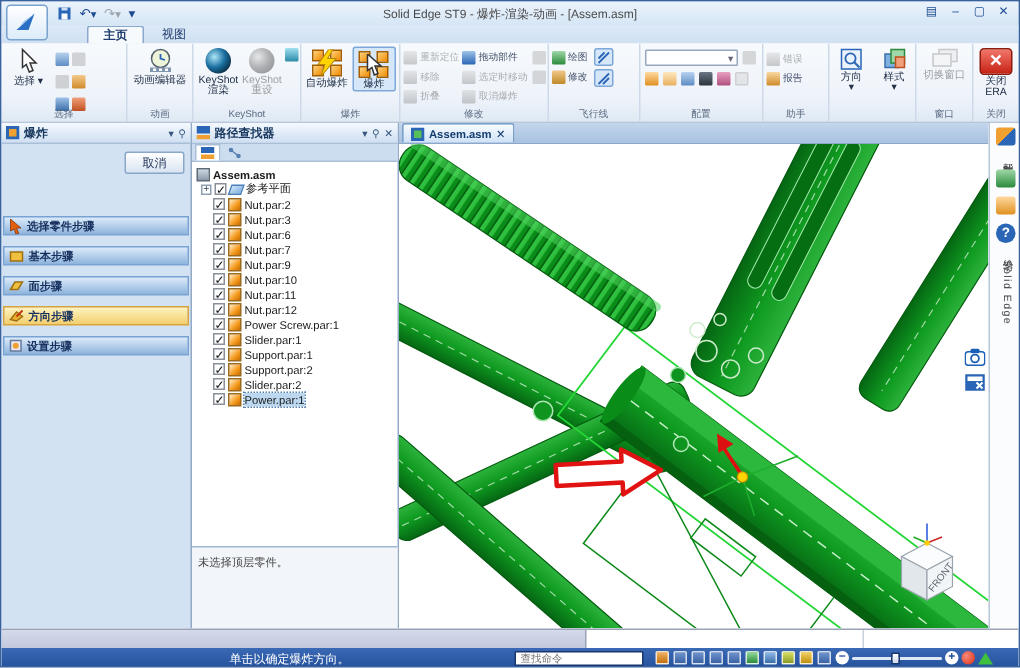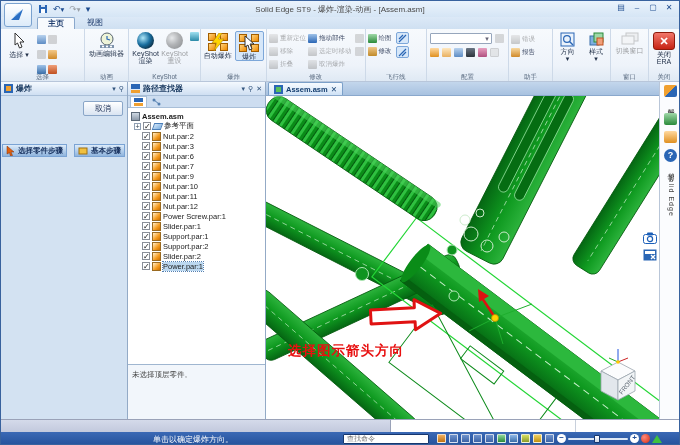--- a/index.html
+++ b/index.html
@@ -7,21 +7,21 @@
 body{position:relative;font-family:"Liberation Sans",sans-serif;background:#fff;border:1px solid #38629e;overflow:hidden;color:#222}
 
 .titlebar{position:absolute;left:0;top:0;width:100%;height:27px;background:linear-gradient(#eaf3fc,#c9ddf1);border-bottom:1px solid #b6c9e0}
 .title-text{position:absolute;left:0;right:0;top:3px;text-align:center;font-size:8px;color:#4a4a4a}
 .app-logo{position:absolute;left:3px;top:2px;width:28px;height:24px;background:linear-gradient(#ffffff,#dcebf9);border:1px solid #7aa2cf;border-radius:3px;z-index:5;display:flex;align-items:center;justify-content:center}
 .qat{position:absolute;left:36px;top:2px;display:flex;align-items:center;gap:3px;font-size:9px;color:#1d4b8f}
 .qat .qbtn{display:flex;align-items:center;height:12px;padding:0 1px}
 .winctl{position:absolute;right:3px;top:1px;display:flex;gap:2px}
 .winctl span{width:14px;height:12px;font-size:8px;line-height:12px;text-align:center;color:#1d4b8f}
 
-.tabrow{position:absolute;left:0;top:16px;width:100%;height:12px;background:linear-gradient(#dcE9f7,#cfe0f1);display:flex;align-items:flex-end;padding-left:36px;gap:2px}
+.tabrow{position:absolute;left:0;top:16px;width:100%;height:12px;background:linear-gradient(#dcE9f7,#cfe0f1);display:flex;align-items:flex-end;padding-left:57px;gap:2px}
 .rtab{height:12px;padding:0 10px;font-size:8px;line-height:12px;color:#1f3d6e}
 .rtab.active{background:#f7fafd;border:1px solid #8aa8cc;border-bottom:none;border-radius:2px 2px 0 0;font-weight:bold}
 
 .ribbon{position:absolute;left:0;top:28px;width:100%;height:53px;background:linear-gradient(#f7fafd,#eef3fa 70%,#dfe9f4);border-bottom:1px solid #b8c6da;display:flex;overflow:hidden}
 .rgroup{position:relative;height:100%;border-right:1px solid #cdd9e8;display:flex;flex-direction:column;padding:1px 1px 9px 1px}
 .rbody{flex:1;display:flex;align-items:flex-start}
 .rlabel{position:absolute;left:0;right:0;bottom:0;height:9px;font-size:6.5px;text-align:center;color:#5a6b80;line-height:9px}
 .bigbtn{display:flex;flex-direction:column;align-items:center;width:34px;padding-top:2px;font-size:7px;color:#23324a}
 .bigbtn .lbl{margin-top:1px;text-align:center;line-height:7px}
 .minirow{display:flex;align-items:center;gap:2px;height:13px;font-size:6.5px;color:#44506a;padding:0 1px;white-space:nowrap}
@@ -32,21 +32,21 @@
 .sq4 i{position:absolute;width:8px;height:8px;background:linear-gradient(135deg,#ffd27a,#f08a00);border:1px solid #a35e00}
 .combo{width:62px;height:11px;background:#fff;border:1px solid #96a6bc;border-radius:1px;display:flex;align-items:center;justify-content:flex-end;font-size:7px;color:#667}
 .redx{width:22px;height:18px;background:linear-gradient(#f2766a,#c62314);border:1px solid #8e1a0c;border-radius:3px;color:#fff;font-weight:bold;font-size:11px;line-height:17px;text-align:center}
 
 .mainarea{position:absolute;left:0;top:81px;width:100%;height:337px}
 .panel-hdr{height:14px;background:linear-gradient(#f4f9fe,#cfdff2);border-bottom:1px solid #a9bfd8;display:flex;align-items:center;font-size:8px;font-weight:bold;color:#17375e;padding:0 3px;gap:3px}
 .panel-hdr .sp{flex:1}
 .hico{font-size:7px;color:#33557e;font-weight:normal}
 .explode-panel{position:absolute;left:0;top:0;width:127px;height:337px;background:#d3e2f2;border-right:1px solid #93aac6}
 .cancel-btn{position:absolute;right:4px;top:19px;width:40px;height:15px;background:linear-gradient(#ffffff,#d9e4f2);border:1px solid #8aa6c8;border-radius:2px;font-size:8px;text-align:center;line-height:13px;color:#1c2f55}
-.steps{position:absolute;left:1px;right:1px;top:62px;display:flex;flex-direction:row;gap:7px}
+.steps{position:absolute;left:1px;right:1px;top:62px;display:flex;flex-direction:column;gap:7px}
 .step{height:13px;display:flex;align-items:center;gap:3px;padding:0 3px;background:linear-gradient(#dcebfa,#8fb4dd);border:1px solid #7aa3d4;font-size:7.5px;font-weight:bold;color:#16305e;white-space:nowrap}
 .step.active{background:linear-gradient(#fdf3c1,#f3cf6e);border:1px solid #d9a43b}
 .pathfinder{position:absolute;left:127px;top:0;width:138px;height:337px;background:#fff;border-right:1px solid #93aac6}
 .pf-tabs{height:12px;background:#cdddf0;border-bottom:1px solid #a9bfd8;display:flex;align-items:flex-end;padding-left:2px;gap:1px}
 .pf-tab{width:17px;height:11px;display:flex;align-items:center;justify-content:center}
 .pf-tab.active{background:#fff;border:1px solid #a9bfd8;border-bottom:none}
 .tree{position:absolute;left:0;top:27px;right:0;height:255px;overflow:hidden;padding-top:2px}
 .pf-row{display:flex;align-items:center;height:10px;font-size:7.5px;color:#1a1a1a;padding-left:14px;gap:2px;white-space:nowrap}
 .pf-row.lv0{padding-left:3px;font-weight:bold}
 .pf-row.lv1{padding-left:6px}
@@ -616,21 +616,20 @@
           <polygon points="0,-20 17,-11 0,-2 -17,-11" fill="#fbfcfd" stroke="#9aa4ad" stroke-width="0.8"></polygon>
           <polygon points="-17,-11 0,-2 0,18 -17,9" fill="#e2e7ec" stroke="#9aa4ad" stroke-width="0.8"></polygon>
           <polygon points="17,-11 0,-2 0,18 17,9" fill="#f2f5f7" stroke="#9aa4ad" stroke-width="0.8"></polygon>
           <text transform="translate(4,13) rotate(-52)" font-size="6.5" fill="#5a6570" font-family="Liberation Sans, sans-serif">FRONT</text>
           <line x1="0" y1="-20" x2="0" y2="-33" stroke="#2255dd" stroke-width="1"></line>
           <line x1="0" y1="-20" x2="10" y2="-24" stroke="#cc2222" stroke-width="1"></line>
           <line x1="0" y1="-20" x2="-9" y2="-24" stroke="#22aa22" stroke-width="1"></line>
           <circle cx="0" cy="-20" r="1.8" fill="#ffcc00"></circle>
         </g>
       </svg>
-      <div class="vp-annotation">选择图示箭头方向</div>
       <div class="vp-float">
         <svg width="14" height="12">
             <rect x="0.5" y="2.5" width="13" height="9" rx="2" fill="#fff" stroke="#1b5fb8"></rect>
             <rect x="4" y="0.5" width="6" height="3" rx="1" fill="#1b5fb8"></rect>
             <circle cx="7" cy="7" r="2.6" fill="none" stroke="#1b5fb8" stroke-width="1.2"></circle>
           </svg>
         <svg width="14" height="12">
             <rect x="0.5" y="0.5" width="13" height="11" fill="#2a66b5"></rect>
             <rect x="2" y="2" width="10" height="3" fill="#fff"></rect>
             <path d="M8,6 L12,10 M12,6 L8,10" stroke="#fff" stroke-width="1.4"></path>

